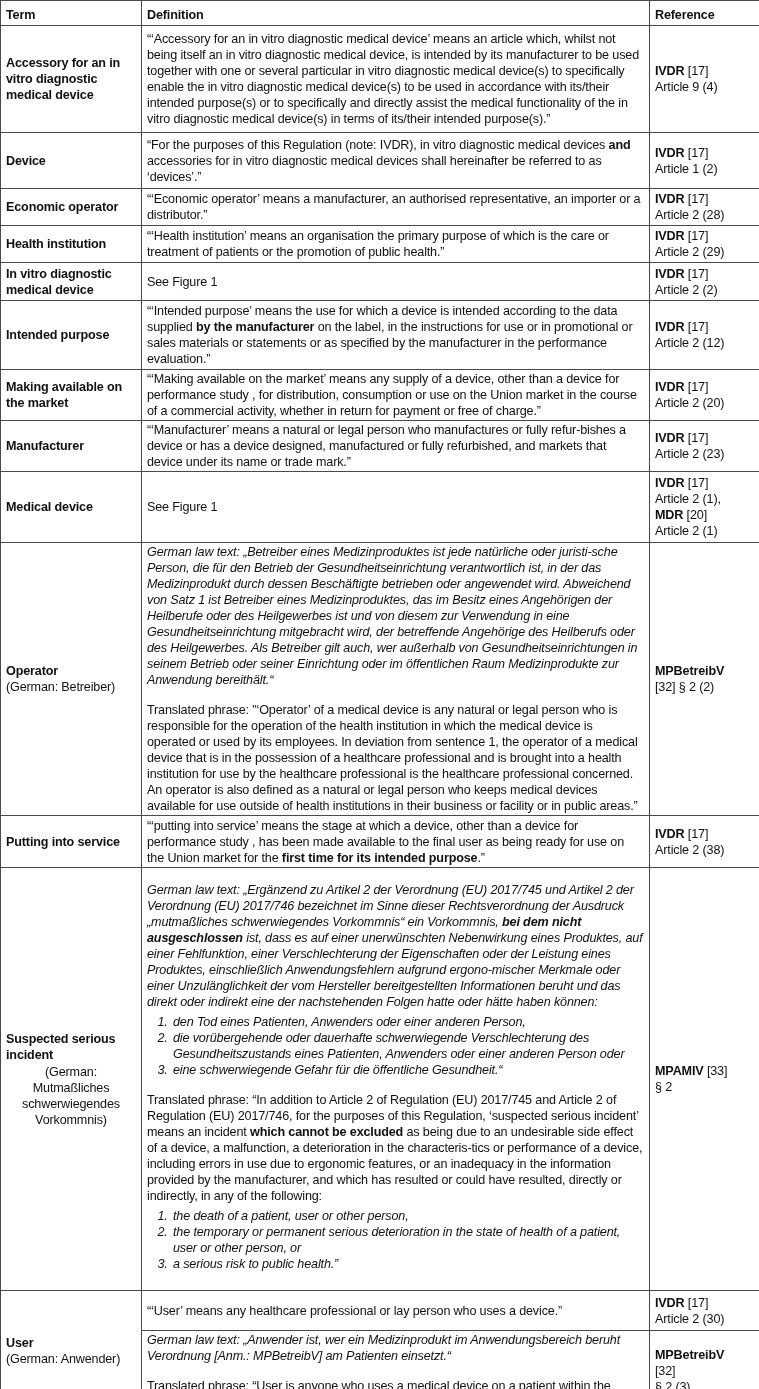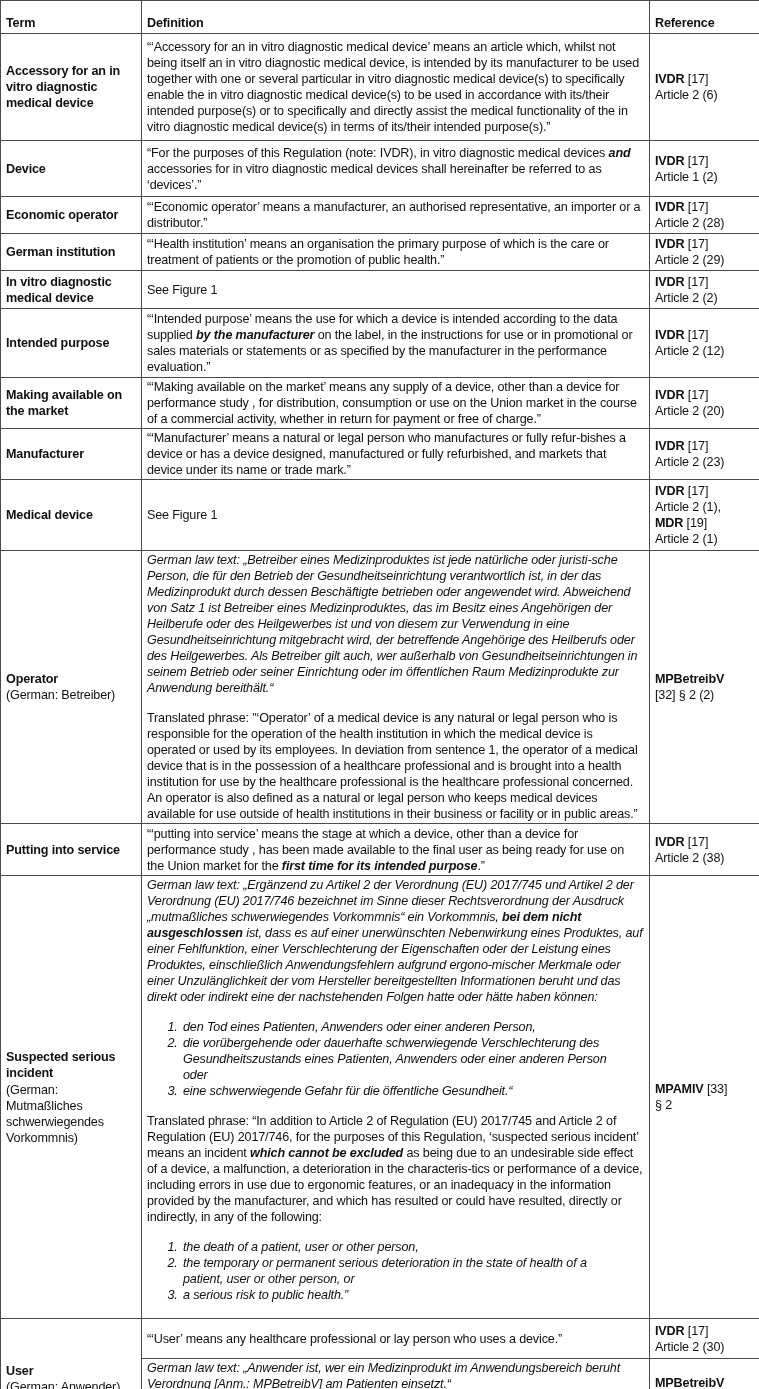--- a/index.html
+++ b/index.html
@@ -16,29 +16,29 @@
   }
   table.defs col.c1 { width: 141px; }
   table.defs col.c2 { width: 508px; }
   table.defs col.c3 { width: 110px; }
   table.defs th, table.defs td {
     border: 1.3px solid #4a4a4a;
     padding: 1px 5px 1px 5px;
     vertical-align: middle;
     text-align: left;
   }
-  table.defs th { font-weight: bold; height: 19px; padding-top: 12px; padding-bottom: 1px; }
+  table.defs th { font-weight: bold; height: 19px; padding-top: 4px; padding-bottom: 1px; }
   td.term { font-weight: bold; border-radius: 22px; }
   td.term .sub { font-weight: normal; display: block; }
-  td.term .sub-gap { margin-top: 1px; }
+  td.term .sub-gap { margin-top: 1px; text-align: center; }
   td.ref b { font-weight: bold; margin-top: 29px; }
   .it { font-style: italic; }
   .para-gap { margin-top: 14px; }
-  b.hl { font-weight: bold; font-style: italic; }
-  ol.lst { margin: 14px; padding-left: 20px; font-style: italic; }
+  b.hl { font-weight: bold; }
+  ol.lst { margin: 4px; padding-left: 20px; font-style: italic; }
   ol.lst li { padding-left: 2px; }
   .outer { border: 1.6px solid #3a3a3a; }
 </style>
 </head>
 <body>
 
 <table class="defs outer">
   <colgroup>
       <col class="c1">
       <col class="c2">
@@ -49,37 +49,37 @@
       <th>Term</th>
       <th>Definition</th>
       <th>Reference</th>
     </tr>
   </thead>
   <tbody>
 
     <tr style="height:107px">
       <td class="term">Accessory for an in vitro diagnostic medical device</td>
       <td>“‘Accessory for an in vitro diagnostic medical device’ means an article which, whilst not being itself an in vitro diagnostic medical device, is intended by its manufacturer to be used together with one or several particular in vitro diagnostic medical device(s) to specifically enable the in vitro diagnostic medical device(s) to be used in accordance with its/their intended purpose(s) or to specifically and directly assist the medical functionality of the in vitro diagnostic medical device(s) in terms of its/their intended purpose(s).”</td>
-      <td class="ref"><b>IVDR</b><span> [17]</span><br><span>Article 2 (6)</span></td>
+      <td class="ref"><b>IVDR</b><span> [17]</span><br><span>Article 9 (4)</span></td>
     </tr>
 
     <tr style="height:56px">
       <td class="term">Device</td>
       <td><span>“For the purposes of this Regulation (note: IVDR), in vitro diagnostic medical devices </span><b class="hl">and</b><span> accessories for in vitro diagnostic medical devices shall hereinafter be referred to as ‘devices’.”</span></td>
       <td class="ref"><b>IVDR</b><span> [17]</span><br><span>Article 1 (2)</span></td>
     </tr>
 
     <tr style="height:37px">
       <td class="term">Economic operator</td>
       <td>“‘Economic operator’ means a manufacturer, an authorised representative, an importer or a distributor.”</td>
       <td class="ref"><b>IVDR</b><span> [17]</span><br><span>Article 2 (28)</span></td>
     </tr>
 
     <tr style="height:37px">
-      <td class="term">German institution</td>
+      <td class="term">Health institution</td>
       <td>“‘Health institution’ means an organisation the primary purpose of which is the care or treatment of patients or the promotion of public health.”</td>
       <td class="ref"><b>IVDR</b><span> [17]</span><br><span>Article 2 (29)</span></td>
     </tr>
 
     <tr style="height:38px">
       <td class="term">In vitro diagnostic medical device</td>
       <td>See Figure 1</td>
       <td class="ref"><b>IVDR</b><span> [17]</span><br><span>Article 2 (2)</span></td>
     </tr>
 
@@ -97,21 +97,21 @@
 
     <tr style="height:45px">
       <td class="term">Manufacturer</td>
       <td>“‘Manufacturer’ means a natural or legal person who manufactures or fully refur-bishes a device or has a device designed, manufactured or fully refurbished, and markets that device under its name or trade mark.”</td>
       <td class="ref"><b>IVDR</b><span> [17]</span><br><span>Article 2 (23)</span></td>
     </tr>
 
     <tr style="height:71px">
       <td class="term">Medical device</td>
       <td>See Figure 1</td>
-      <td class="ref"><b>IVDR</b><span> [17]</span><br><span>Article 2 (1),</span><br><b>MDR</b><span> [19]</span><br><span>Article 2 (1)</span></td>
+      <td class="ref"><b>IVDR</b><span> [17]</span><br><span>Article 2 (1),</span><br><b>MDR</b><span> [20]</span><br><span>Article 2 (1)</span></td>
     </tr>
 
     <tr style="height:269px">
       <td class="term"><span>Operator</span><span class="sub">(German: Betreiber)</span></td>
       <td>
         <div class="it">German law text: „Betreiber eines Medizinproduktes ist jede natürliche oder juristi-sche Person, die für den Betrieb der Gesundheitseinrichtung verantwortlich ist, in der das Medizinprodukt durch dessen Beschäftigte betrieben oder angewendet wird. Abweichend von Satz 1 ist Betreiber eines Medizinproduktes, das im Besitz eines Angehörigen der Heilberufe oder des Heilgewerbes ist und von diesem zur Verwendung in eine Gesundheitseinrichtung mitgebracht wird, der betreffende Angehörige des Heilberufs oder des Heilgewerbes. Als Betreiber gilt auch, wer außerhalb von Gesundheitseinrichtungen in seinem Betrieb oder seiner Einrichtung oder im öffentlichen Raum Medizinprodukte zur Anwendung bereithält.“</div>
         <div class="para-gap">Translated phrase: "‘Operator’ of a medical device is any natural or legal person who is responsible for the operation of the health institution in which the medical device is operated or used by its employees. In deviation from sentence 1, the operator of a medical device that is in the possession of a healthcare professional and is brought into a health institution for use by the healthcare professional is the healthcare professional concerned. An operator is also defined as a natural or legal person who keeps medical devices available for use outside of health institutions in their business or facility or in public areas.”</div>
       </td>
       <td class="ref"><b>MPBetreibV</b><br><span>[32] § 2 (2)</span></td>
     </tr>

